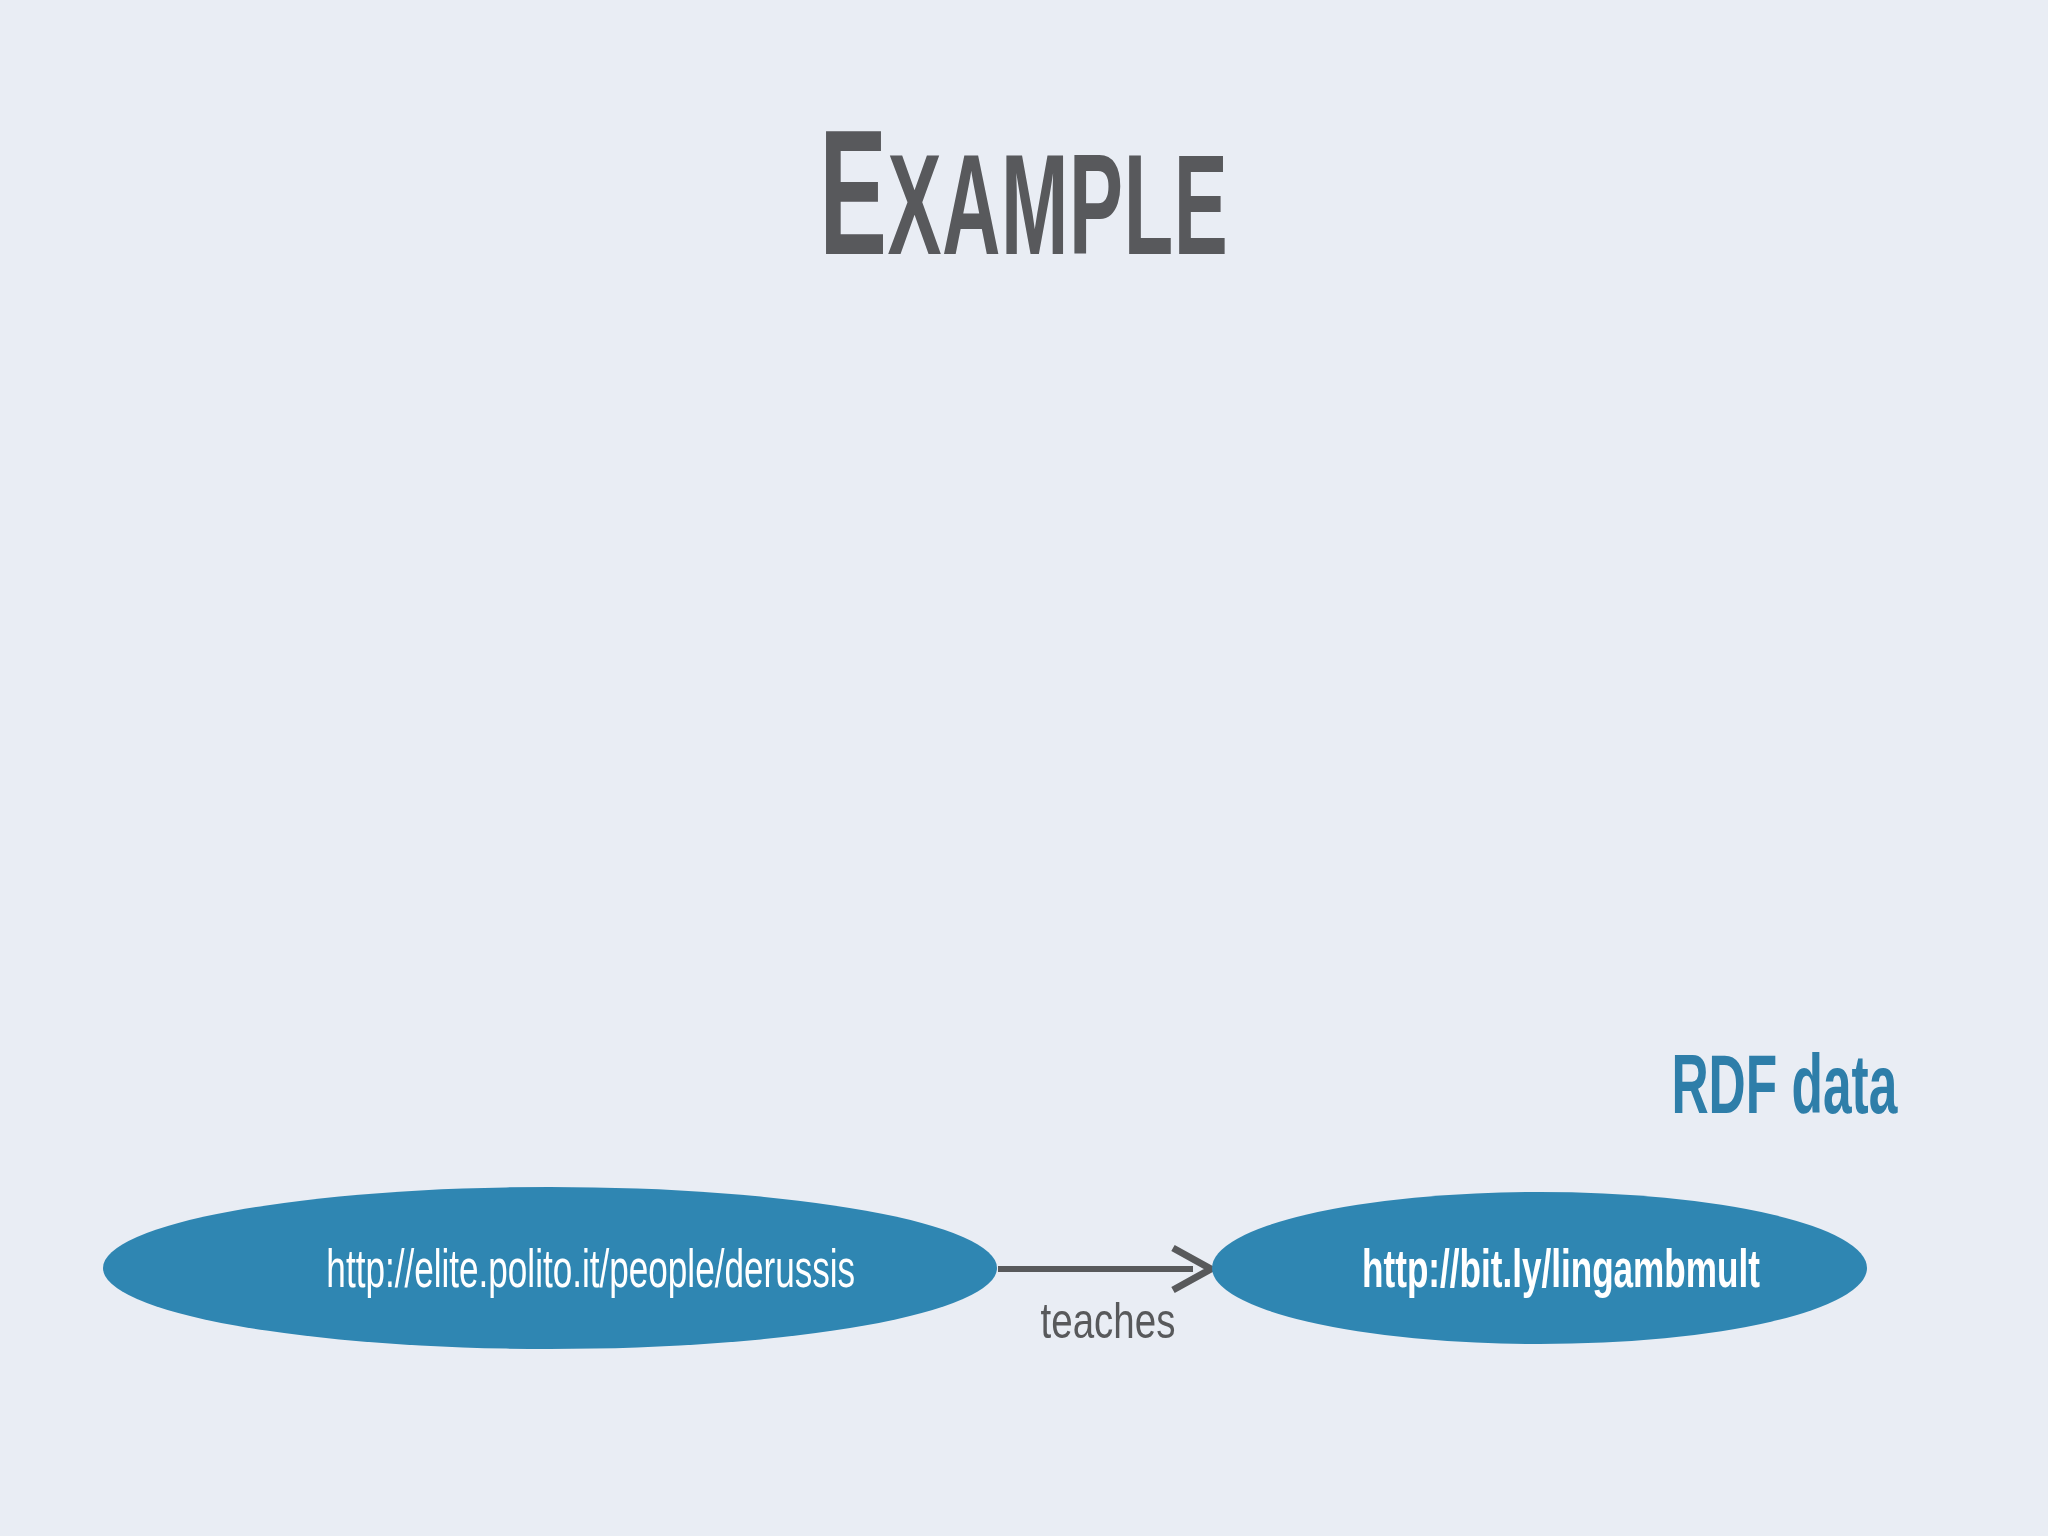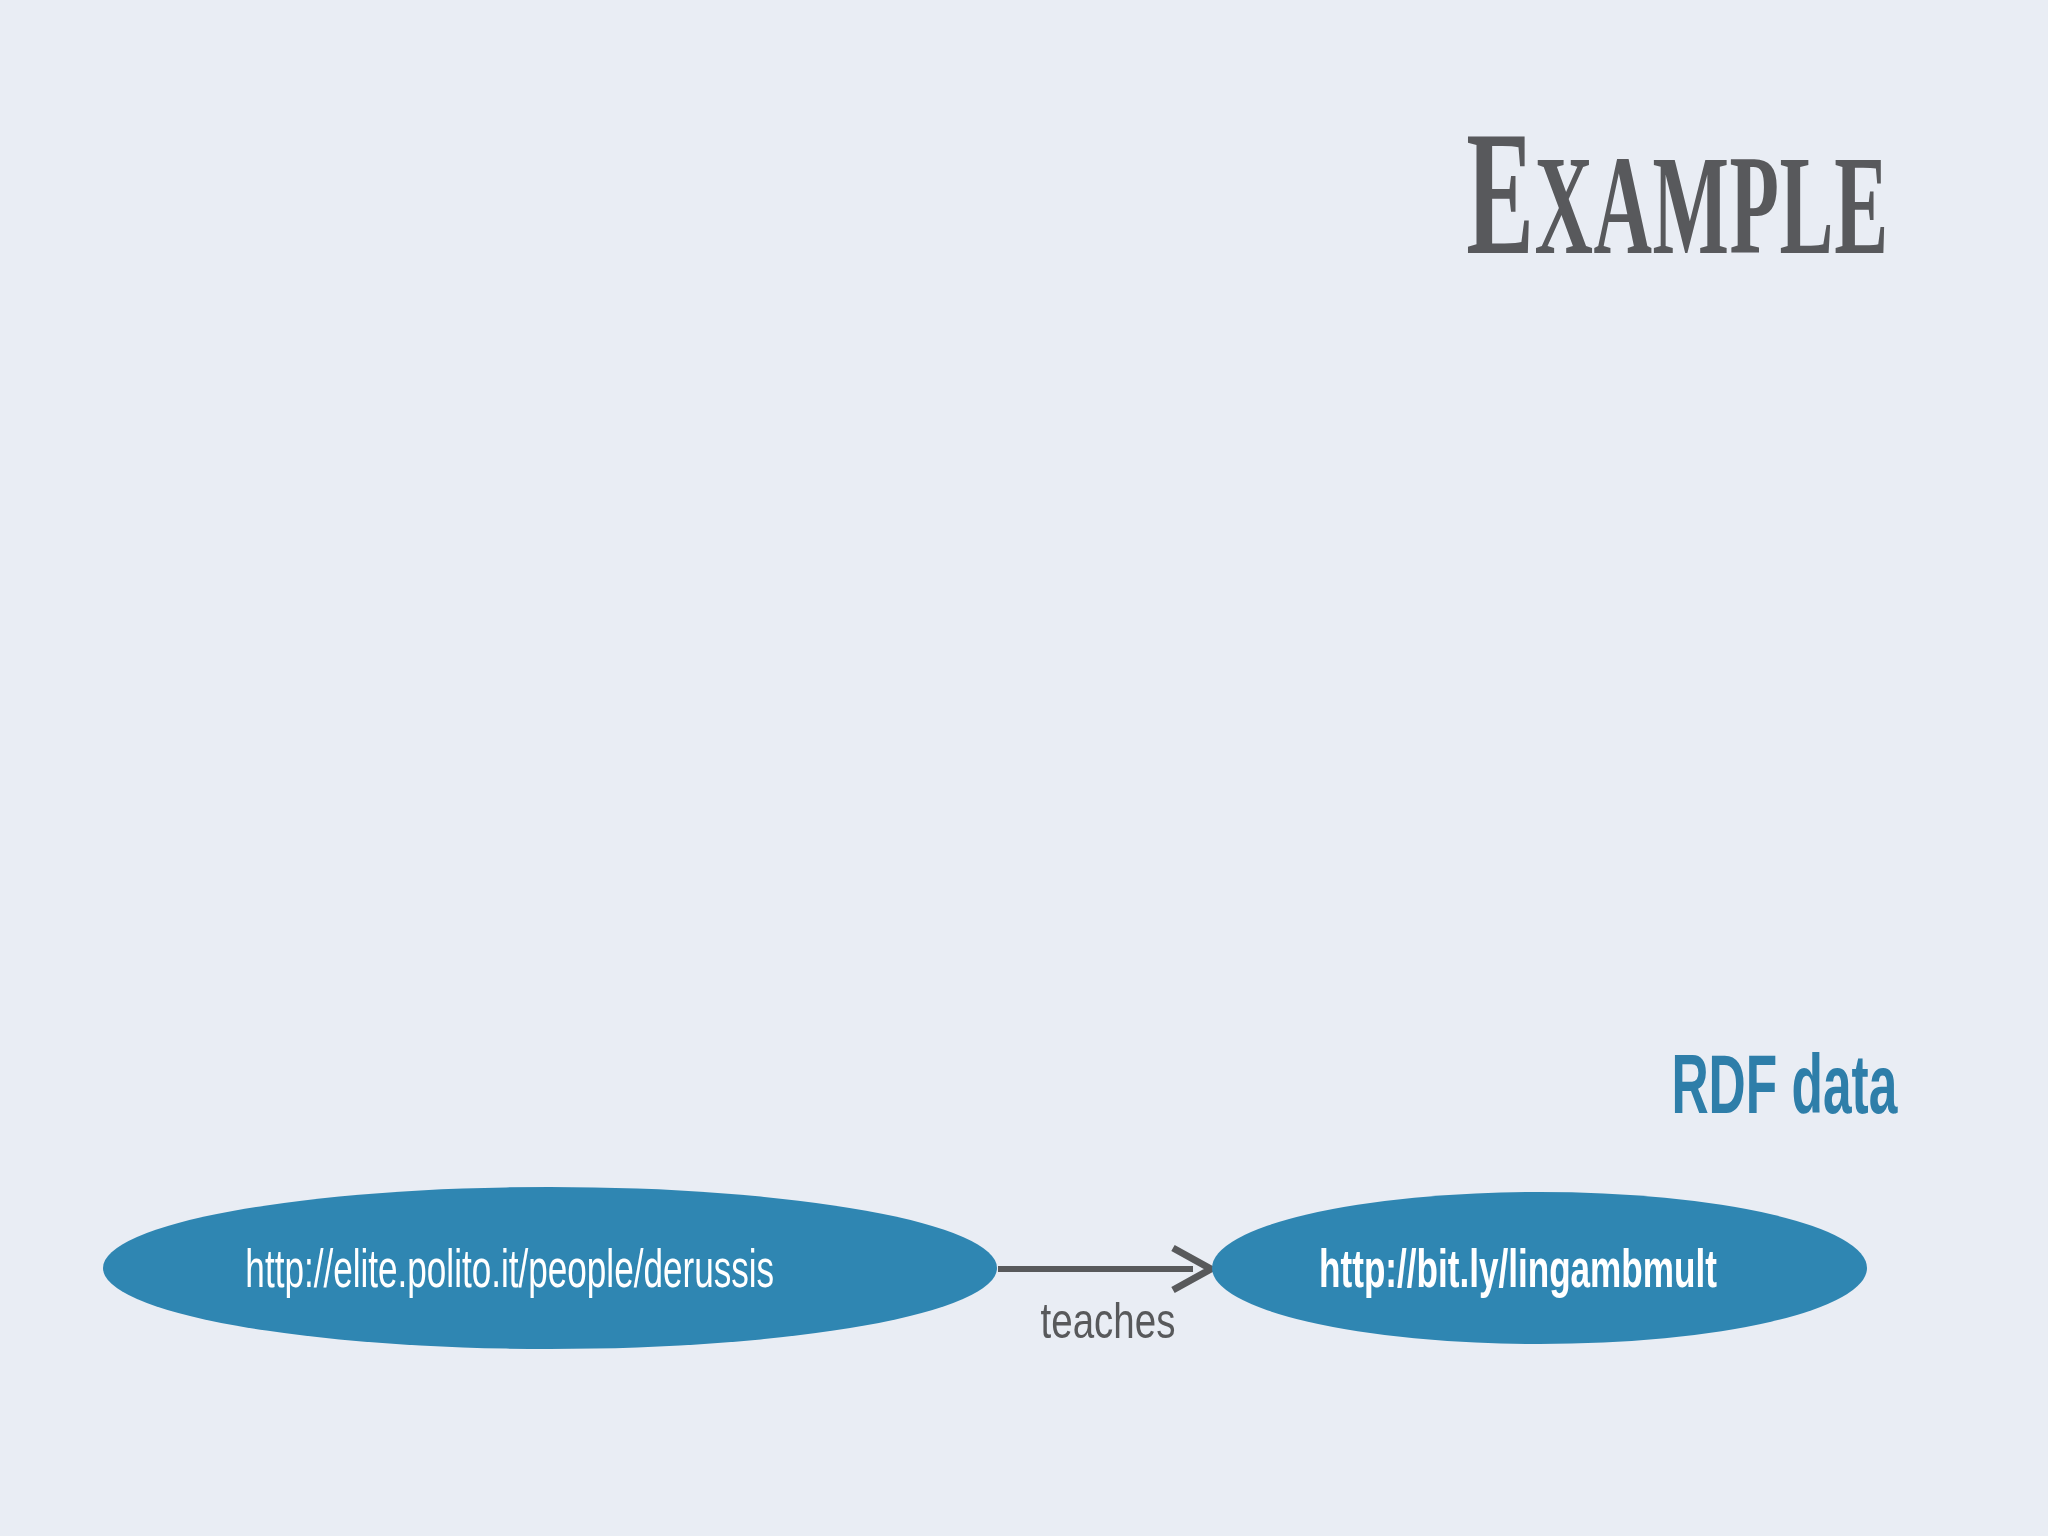--- a/index.html
+++ b/index.html
@@ -19,26 +19,25 @@
     inset: 0;
   }
 
   
   .title {
     position: absolute;
     top: 104px;
     left: 0;
     right: 0;
     margin: 0;
-    text-align: right;
+    text-align: center;
     line-height: 1;
     font-weight: bold;
     color: #58595C;
     white-space: nowrap;
-    font-family: Liberation Serif, serif;
   }
   .title-inner {
     display: inline-block;
     transform: scaleX(0.57);
     transform-origin: 50% 0%;
     letter-spacing: 1px;
   }
   .title-initial {
     font-size: 178px;
   }
@@ -60,21 +59,21 @@
     transform-origin: 100% 0%;
   }
 
   
   .node {
     position: absolute;
     background: #2F86B2;
     border-radius: 50%;
     display: flex;
     align-items: center;
-    justify-content: flex-start;
+    justify-content: flex-end;
   }
   .node-subject {
     left: 103px;
     top: 1187px;
     width: 894px;
     height: 162px;
   }
   .node-object {
     left: 1212px;
     top: 1192px;

